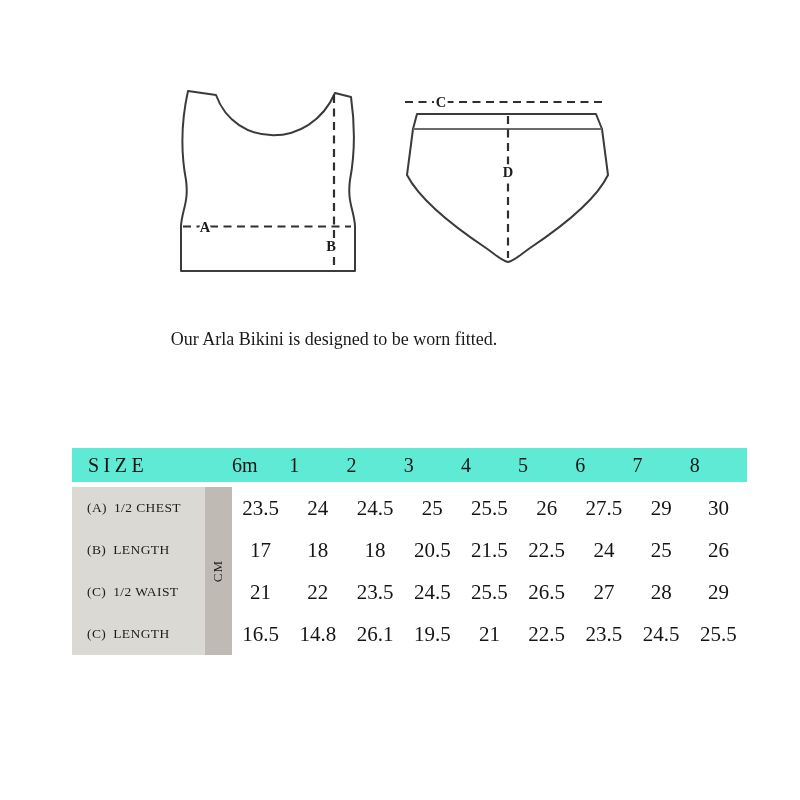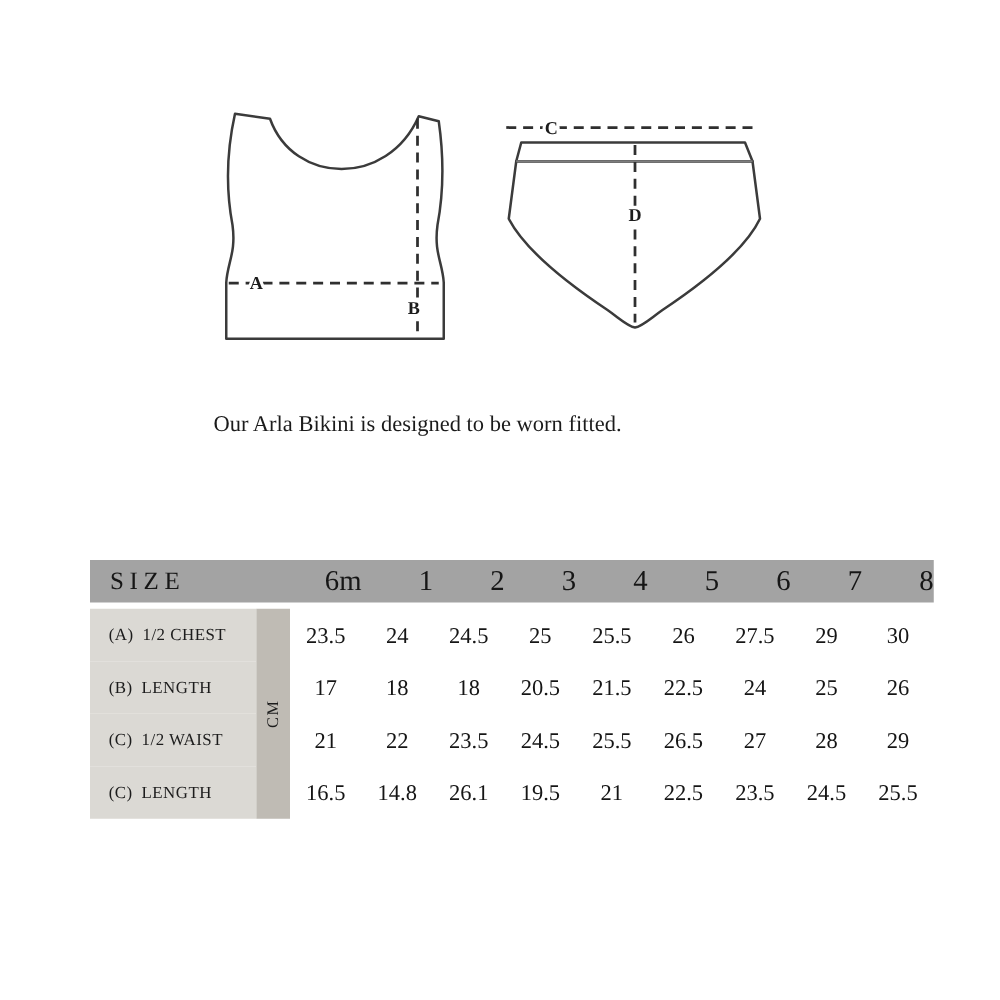--- a/index.html
+++ b/index.html
@@ -22,48 +22,48 @@
 
   
   .intro {
     position:absolute; left:0; top:327px; width:668px;
     text-align:center; font-size:18px; line-height:24px; color:#1b1b1b;
   }
 
   
   .size-table { position:absolute; left:72px; top:448px; width:675px; }
   .size-header {
-    background:#a3a3a3; height:34px;
+    background:#5eead4; height:34px;
     display:grid; grid-template-columns:160px repeat(9,1fr); align-items:center;
   }
   .size-title {
     padding-left:16px; font-size:20px; letter-spacing:4.5px; color:#161616;
   }
-  .col-h { text-align:right; font-size:23px; color:#161616; }
+  .col-h { text-align:left; font-size:20px; color:#161616; }
   .size-body {
     margin-top:5px;
     display:grid; grid-template-columns:133px 27px repeat(9,1fr);
     grid-auto-rows:42px;
   }
   .rlabel {
     background:#dbd9d4; display:flex; align-items:center;
     padding-left:15px; font-size:13.5px; letter-spacing:0.4px; color:#1c1c1c;
     white-space:nowrap;
   }
   .rlabel .key { margin-right:7px; }
   .cm-cell {
     grid-column:2; grid-row:1 / span 4; background:#bfbbb4;
     display:flex; align-items:center; justify-content:center;
   }
   .cm-cell span {
     transform:rotate(-90deg); font-size:13px; letter-spacing:1.2px; color:#1c1c1c;
   }
   .val {
     display:flex; align-items:center; justify-content:center;
-    font-size:18px; color:#151515;
+    font-size:21px; color:#151515;
   }
 </style>
 </head>
 <body>
 
 <div class="canvas">
 
   <svg class="diagrams" viewBox="0 0 800 330" aria-hidden="true">
 
     <g>

